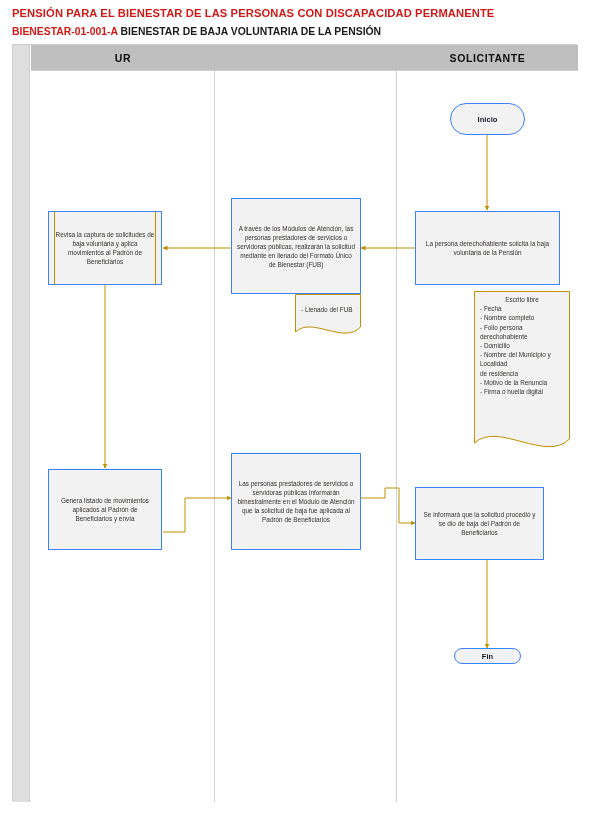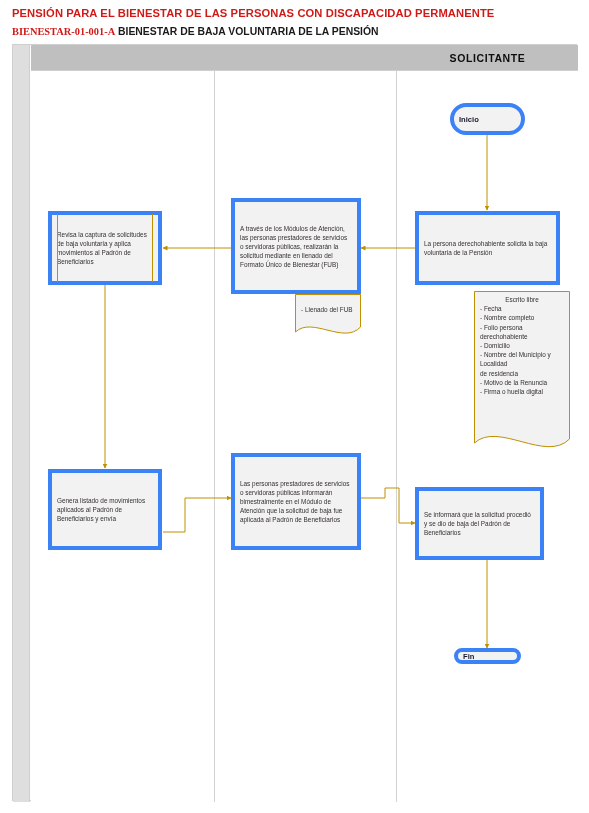--- a/index.html
+++ b/index.html
@@ -33,21 +33,21 @@
     white-space: nowrap;
   }
   .hdr-line2 {
     font-size: 10.4px;
     font-weight: bold;
     line-height: 15px;
     margin-top: 3px;
     white-space: nowrap;
     color: #1a1a1a;
   }
-  .hdr-code { color: #d01a18; font-family: Liberation Serif, serif; }
+  .hdr-code { color: #d01a18; }
   .hdr-sub  { color: #1a1a1a; }
 
   
   #frame {
     position: absolute;
     left: 12px; top: 44px;
     width: 565px; height: 757px;
     background: #ffffff;
     border: 1px solid #cfcfcf;
   }
@@ -89,24 +89,25 @@
     border-right: 1px solid #d2d2d2;
   }
   #lane-body-0 { left: 18px;  width: 184px; }
   #lane-body-1 { left: 202px; width: 182px; }
   #lane-body-2 { left: 384px; width: 181px; border-right: none; }
 
   
   .node {
     position: absolute;
     background: #f2f2f2;
-    border: 4px solid #3b82f6;
+    border: 1px solid #3b82f6;
     display: flex;
     align-items: center;
     justify-content: center;
+    text-align: center;
     color: #33312e;
     font-size: 6.4px;
     line-height: 9px;
     padding: 3px 5px;
     z-index: 4;
   }
   .node .nlabel { display: block; width: 100%; }
 
   .terminator {
     border-radius: 999px;
@@ -166,20 +167,21 @@
       <span class="hdr-code">BIENESTAR-01-001-A</span>
       <span class="hdr-sub">BIENESTAR DE BAJA VOLUNTARIA DE LA PENSIÓN</span>
     </div>
   </div>
 
   <div id="frame">
 
     <div id="gutter"></div>
 
     <div id="lane-header">
+      <div class="lane-title" id="lane-title-0">UR</div>
       <div class="lane-title" id="lane-title-2">SOLICITANTE</div>
     </div>
 
     <div class="lane-body" id="lane-body-0"></div>
     <div class="lane-body" id="lane-body-1"></div>
     <div class="lane-body" id="lane-body-2"></div>
 
     <svg id="connectors" viewBox="0 0 565 757" width="565" height="757">
       <defs>
         <marker id="arw" viewBox="0 0 10 10" refX="9" refY="5" markerWidth="5" markerHeight="5" orient="auto-start-reverse">

